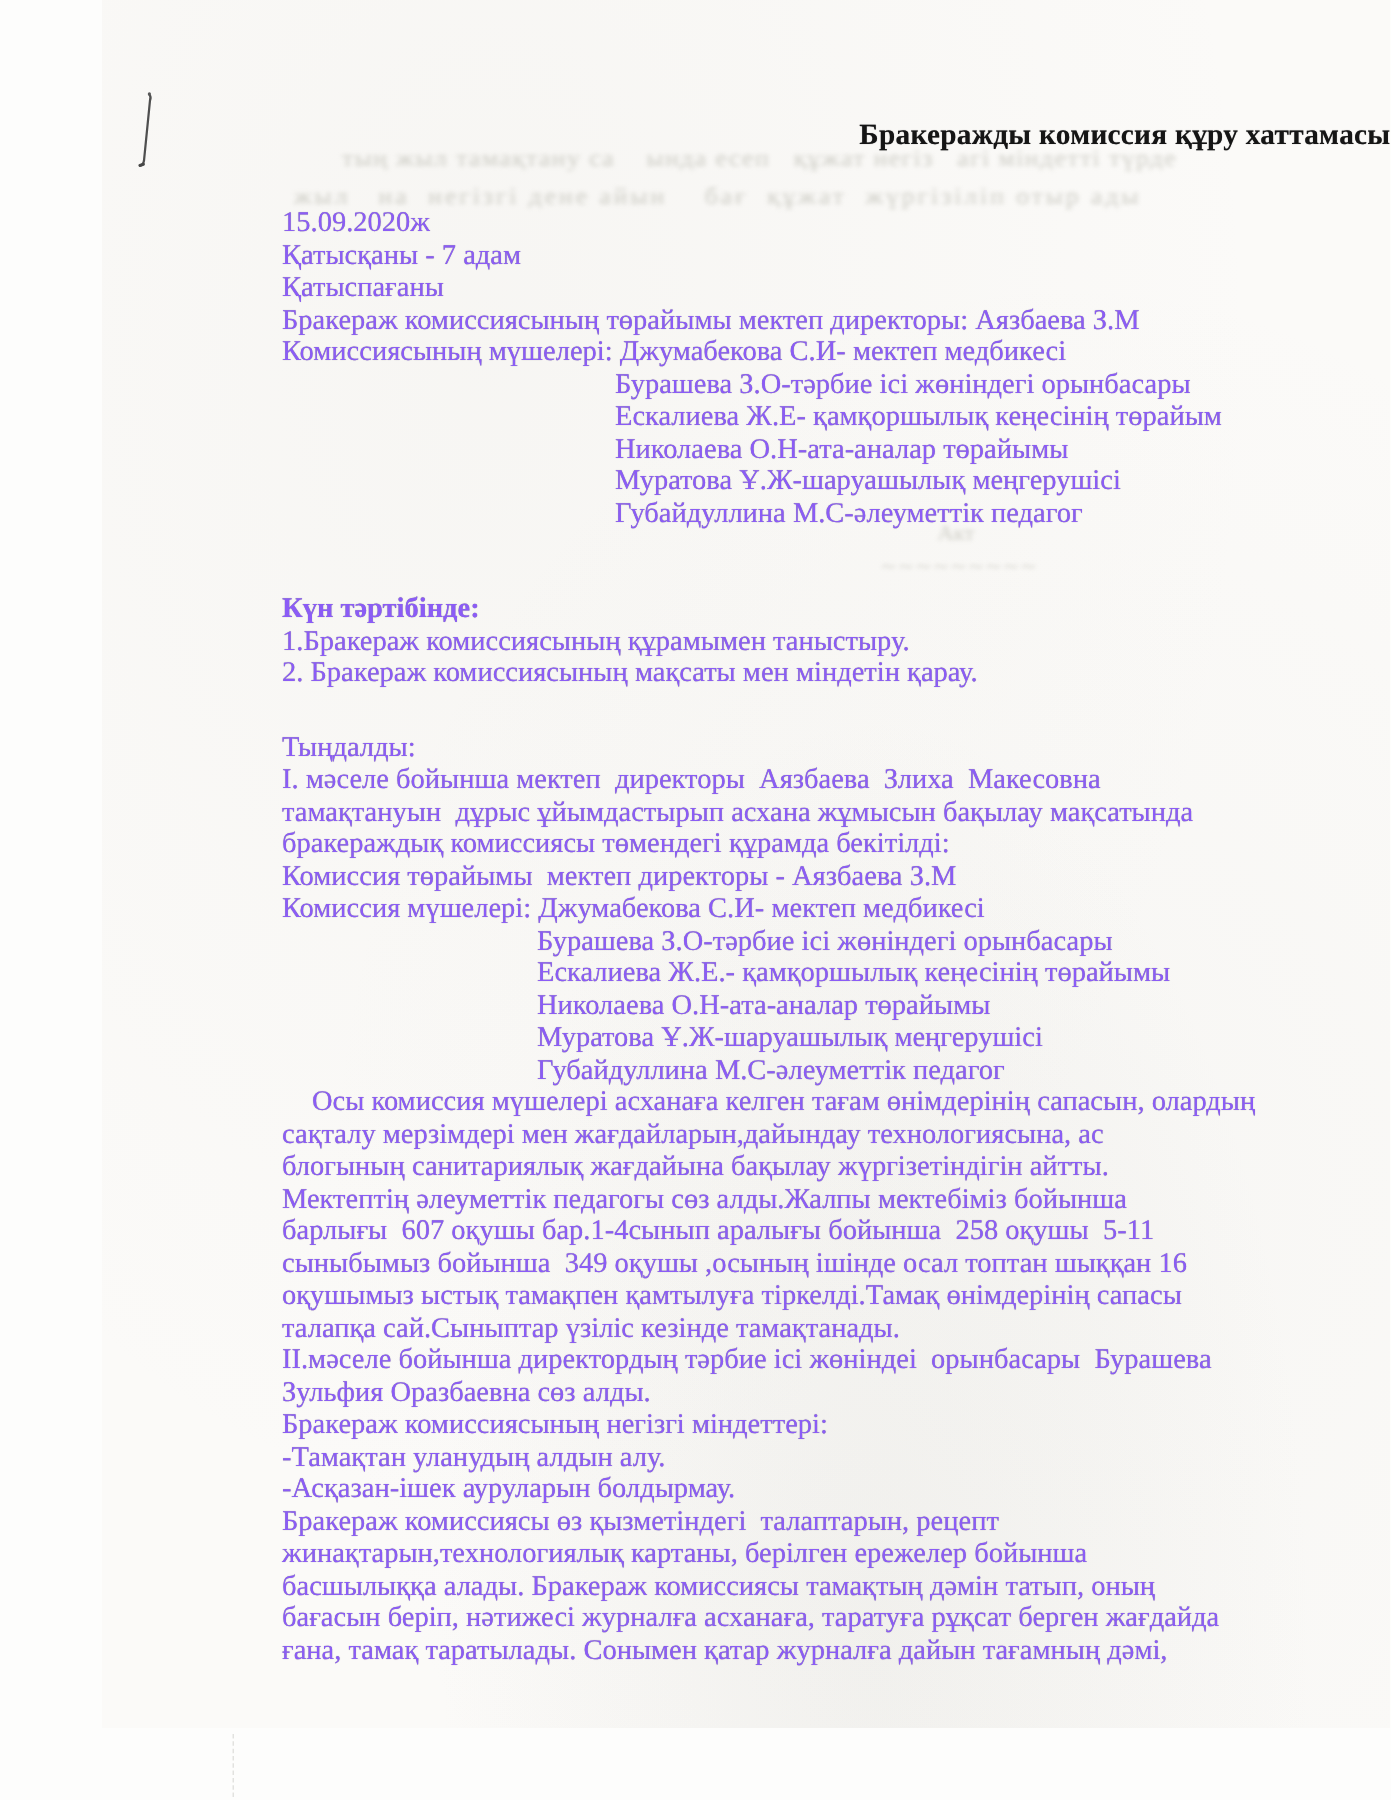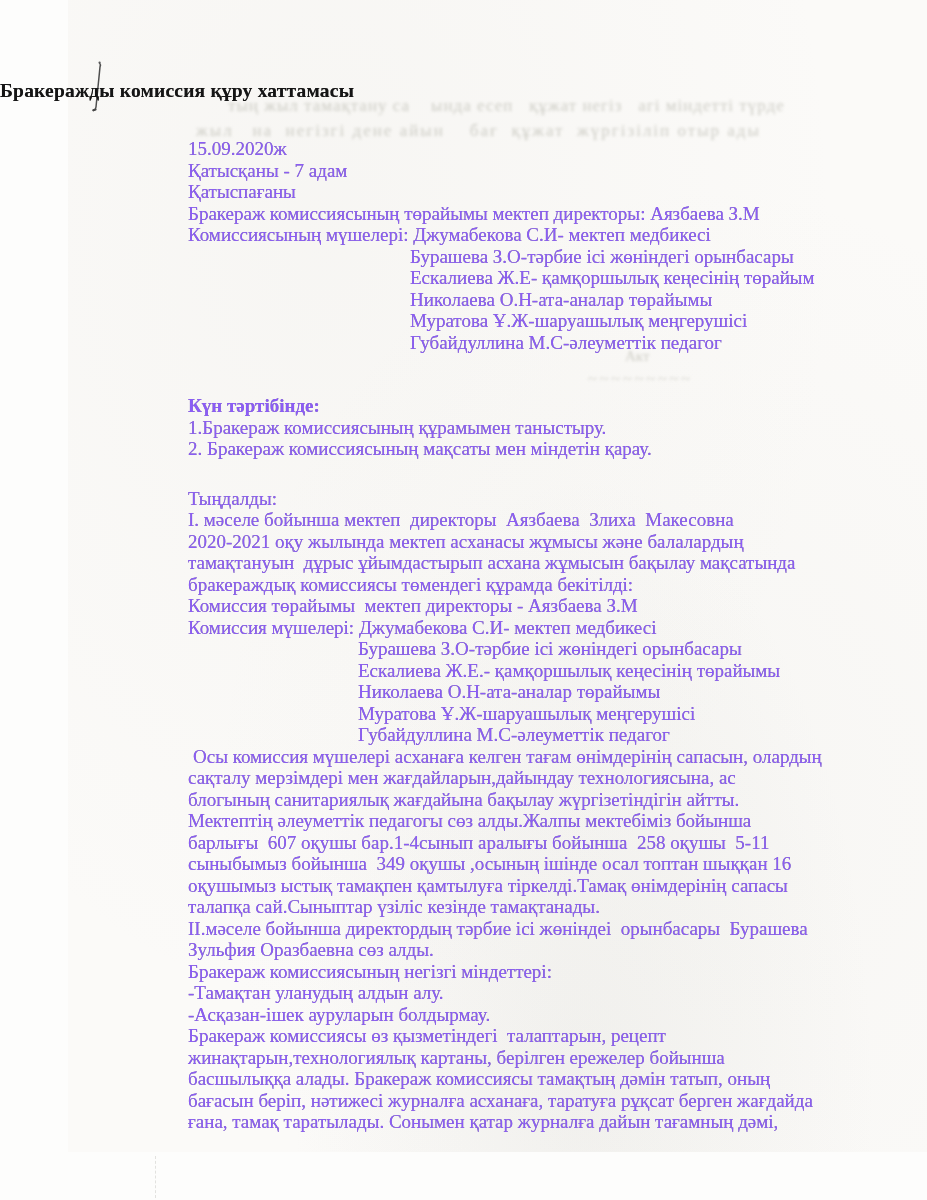--- a/index.html
+++ b/index.html
@@ -12,34 +12,34 @@
   .paper{
     position:absolute;left:68px;top:0;width:859px;height:1152px;
     background:
       radial-gradient(ellipse at 30% 20%, rgba(210,208,200,0.10), rgba(0,0,0,0) 60%),
       radial-gradient(ellipse at 75% 70%, rgba(205,205,198,0.08), rgba(0,0,0,0) 55%),
       radial-gradient(ellipse at 60% 95%, rgba(190,190,182,0.14), rgba(0,0,0,0) 40%),
       #fbfaf8;
   }
   .title{
     position:absolute;left:0;top:80px;width:927px;margin:0;
-    text-align:left;font-size:19.5px;font-weight:bold;letter-spacing:0.2px;
+    text-align:right;font-size:19.5px;font-weight:bold;letter-spacing:0.2px;
     color:#151515;text-shadow:0 0 0.5px rgba(20,20,20,0.6);
   }
   .doc-body{
     position:absolute;left:188px;top:138px;width:712px;
     color:#8b5cf6;text-shadow:0 0 0.5px rgba(25,25,25,0.5);
   }
   .line{
     font-size:19px;line-height:21.5px;white-space:pre;
   }
   .line.bold{font-weight:bold;}
   .ind1{margin-left:222px;}   
   .ind2{margin-left:170px;}   
-  .sp{margin-left:5px;}       
+  .sp{margin-left:20px;}       
   
   .bleed{
     position:absolute;color:#a8a89c;filter:blur(1.6px);opacity:0.55;
     font-size:17px;white-space:pre;transform:scaleY(0.95);
   }
   .bleed.b1{left:228px;top:96px;width:680px;letter-spacing:1px;}
   .bleed.b2{left:196px;top:121px;width:600px;letter-spacing:2px;}
   .bleed.b3{left:625px;top:348px;font-size:15px;}
   .bleed.b4{left:588px;top:370px;font-size:16px;letter-spacing:3px;}
   .pen-mark{position:absolute;left:86px;top:55px;}
@@ -77,21 +77,20 @@
       <div class="line ind1">Бурашева З.О-тәрбие ісі жөніндегі орынбасары</div>
       <div class="line ind1">Ескалиева Ж.Е- қамқоршылық кеңесінің төрайым</div>
       <div class="line ind1">Николаева О.Н-ата-аналар төрайымы</div>
       <div class="line ind1">Муратова Ұ.Ж-шаруашылық меңгерушісі</div>
       <div class="line ind1">Губайдуллина М.С-әлеуметтік педагог</div>
       <div class="line bold" style="margin-top: 42px;">Күн тәртібінде:</div>
       <div class="line">1.Бракераж комиссиясының құрамымен таныстыру.</div>
       <div class="line">2. Бракераж комиссиясының мақсаты мен міндетін қарау.</div>
       <div class="line" style="margin-top: 28px;">Тыңдалды:</div>
       <div class="line">І. мәселе бойынша мектеп  директоры  Аязбаева  Злиха  Макесовна</div>
-      <div class="line">2020-2021 оқу жылында мектеп асханасы жұмысы және балалардың</div>
       <div class="line">тамақтануын  дұрыс ұйымдастырып асхана жұмысын бақылау мақсатында</div>
       <div class="line">бракераждық комиссиясы төмендегі құрамда бекітілді:</div>
       <div class="line">Комиссия төрайымы  мектеп директоры - Аязбаева З.М</div>
       <div class="line">Комиссия мүшелері: Джумабекова С.И- мектеп медбикесі</div>
       <div class="line ind2">Бурашева З.О-тәрбие ісі жөніндегі орынбасары</div>
       <div class="line ind2">Ескалиева Ж.Е.- қамқоршылық кеңесінің төрайымы</div>
       <div class="line ind2">Николаева О.Н-ата-аналар төрайымы</div>
       <div class="line ind2">Муратова Ұ.Ж-шаруашылық меңгерушісі</div>
       <div class="line ind2">Губайдуллина М.С-әлеуметтік педагог</div>
       <div class="line sp">Осы комиссия мүшелері асханаға келген тағам өнімдерінің сапасын, олардың</div>

